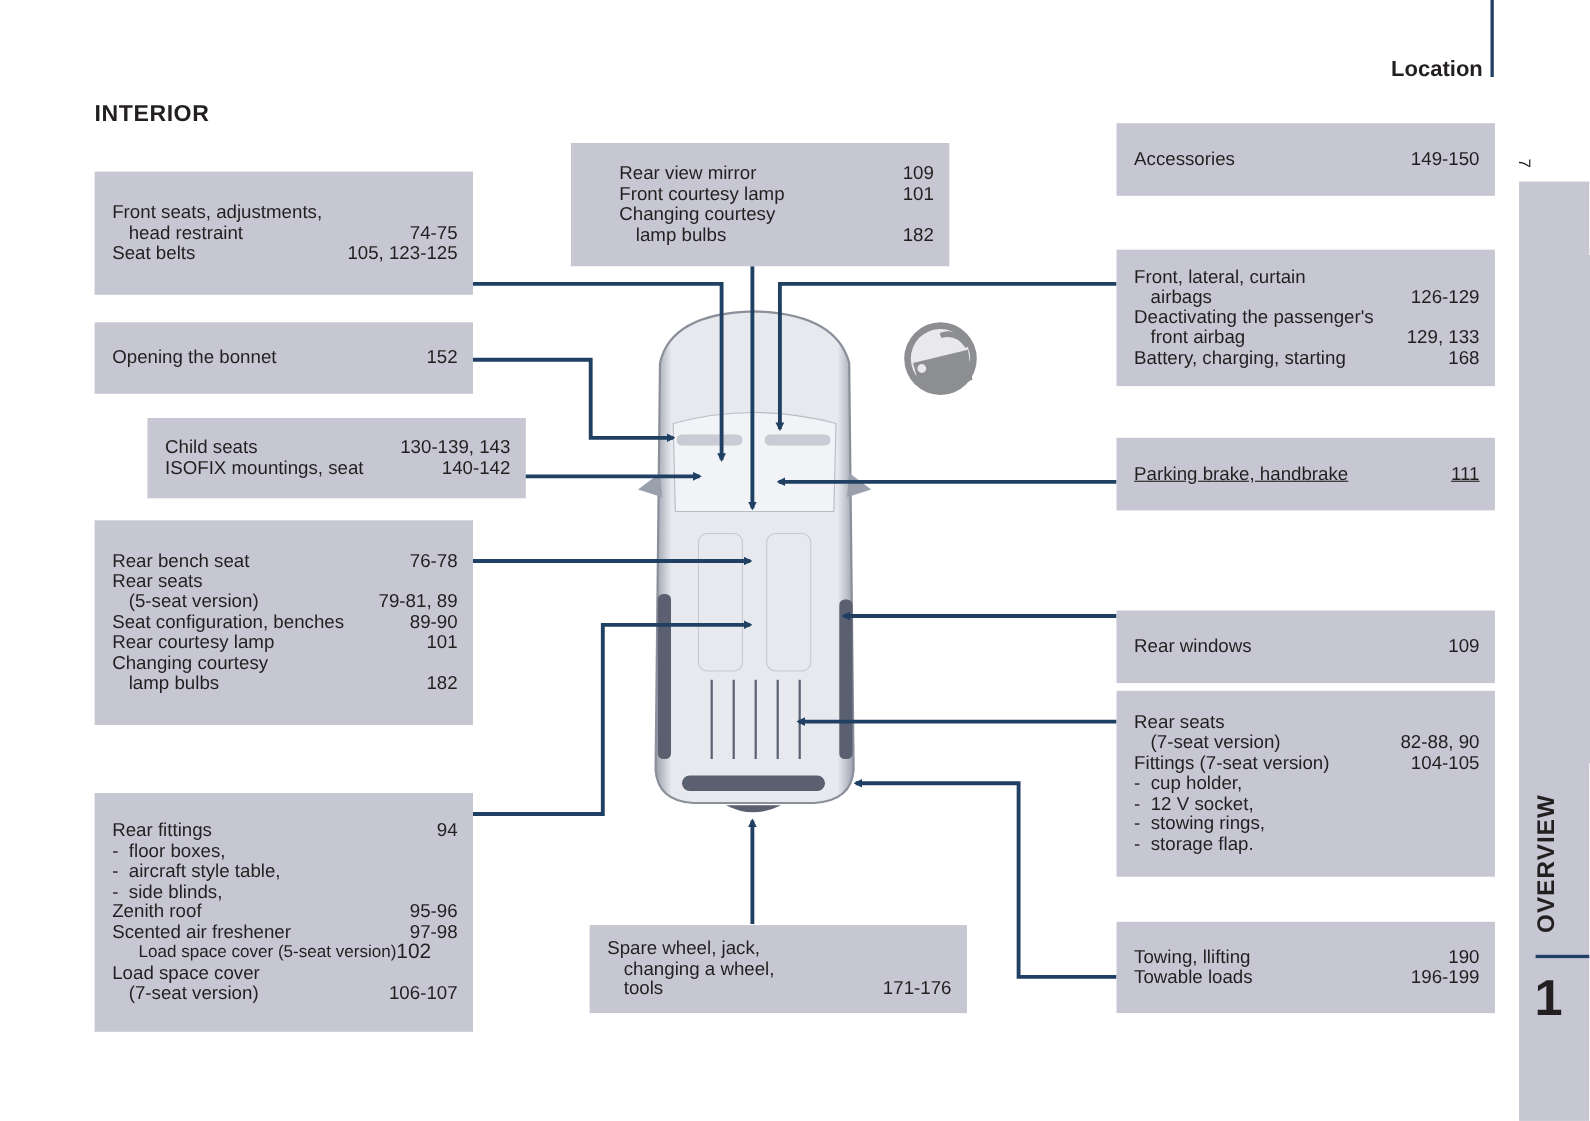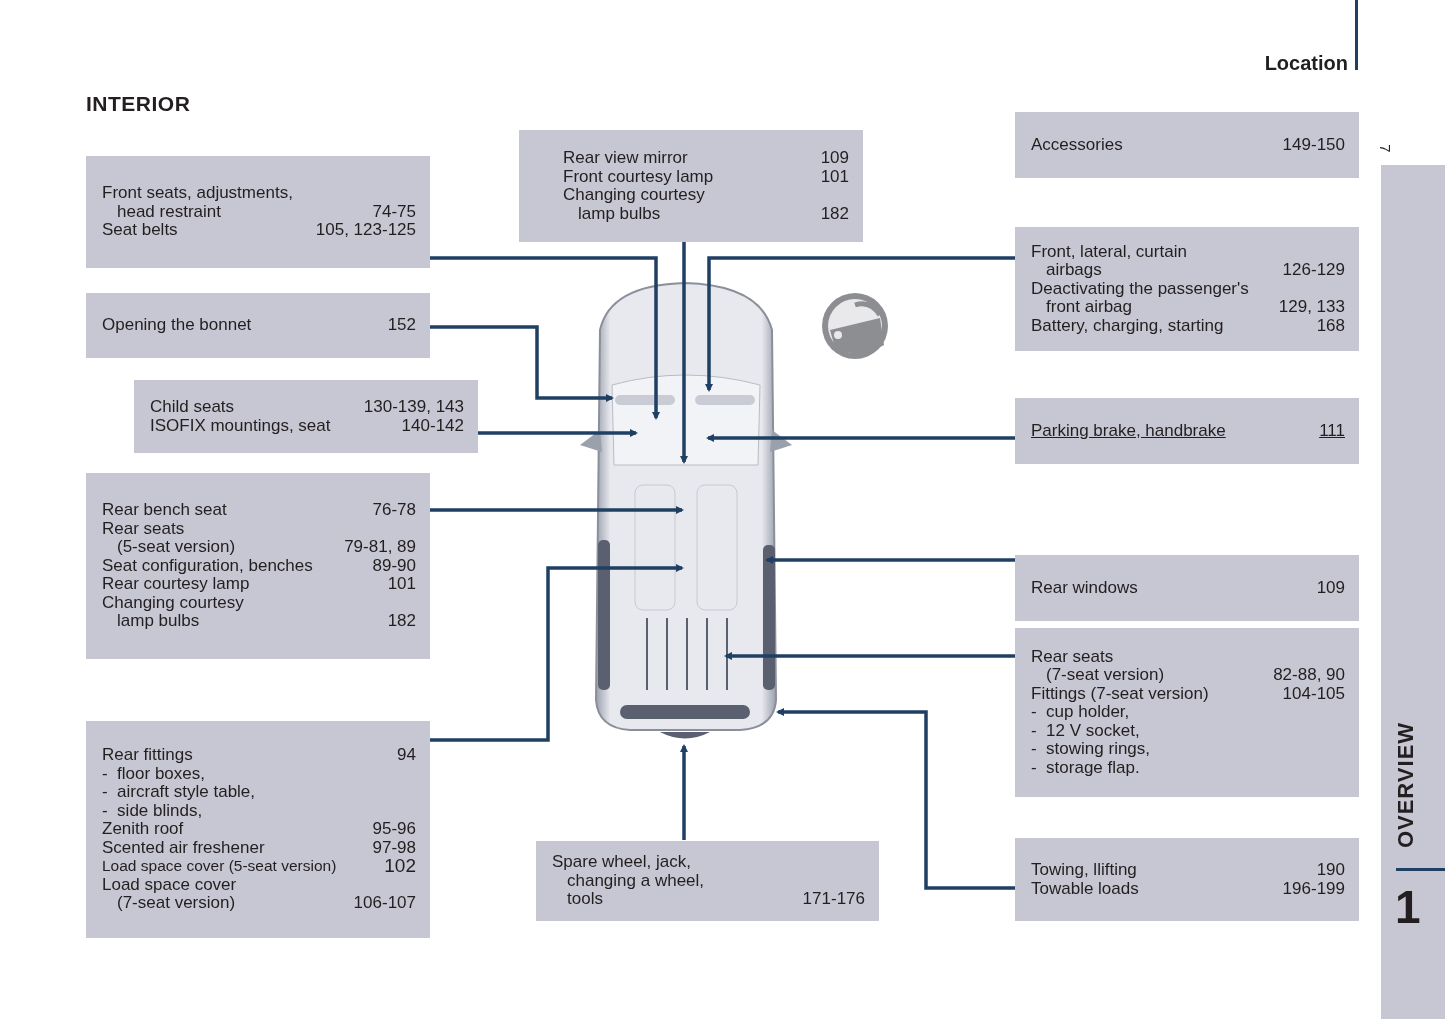--- a/index.html
+++ b/index.html
@@ -17,21 +17,21 @@
     position:absolute; background:#c7c7d3;
     box-sizing:border-box; padding:0 14px 0 16px;
     display:flex; flex-direction:column; justify-content:center;
     font-size:17px; line-height:18.5px;
   }
   .row { display:flex; justify-content:space-between; white-space:nowrap; }
   .row .lbl { }
   .row .pg { text-align:right; }
   .row.ind .lbl { padding-left:15px; }
   .row.dash .lbl { padding-left:0;text-align:center; }
-  .row.small { font-size:15.5px; }
+  .row.small { font-size:15.5px;justify-content:center; }
   .sidebar { left:1381px; top:165px; width:64px; height:854px; background:#c7c7d3; }
   .overview { left:1343px; top:770px; width:130px; height:30px; transform:rotate(-90deg); transform-origin:center;
     font-weight:bold; font-size:22px; letter-spacing:1px; text-align:center; color:#231f20; }
   .sideline { left:1396px; top:868px; width:49px; height:3px; background:#1f3f63; }
   .chapter { left:1395px; top:880px; font-weight:bold; font-size:46px; color:#231f20; }
   svg.diagram { position:absolute; left:0; top:0; }
 </style>
 </head>
 <body>
 

